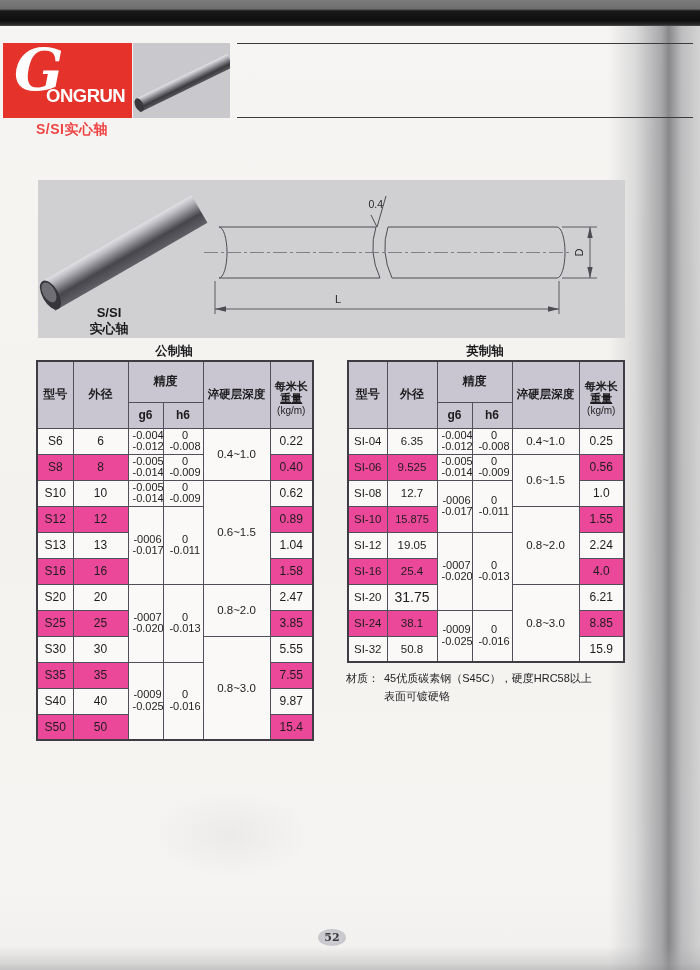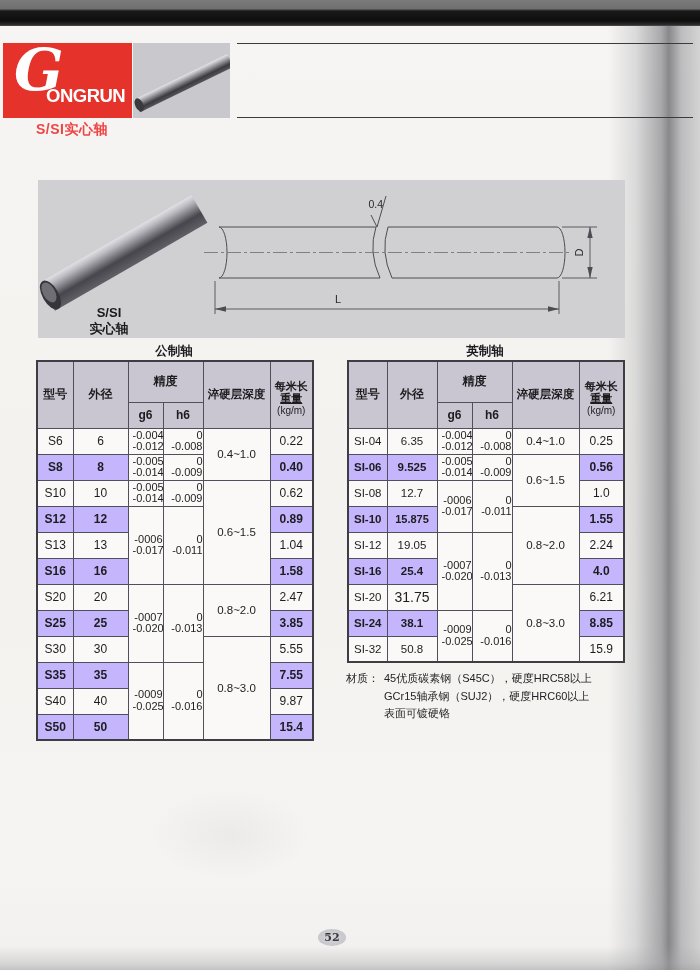--- a/index.html
+++ b/index.html
@@ -37,22 +37,22 @@
   .tbl-title.imperial { left:347px; width:276px; }
   table.spec { position:absolute; top:360px; border-collapse:collapse; table-layout:fixed;
     border:2px solid #3d3d43; background:#faf9f7; }
   table.spec.metric { left:36px; width:276px; }
   table.spec.imperial { left:347px; width:276px; }
   .spec th, .spec td { border:1px solid #50505a; text-align:center; vertical-align:middle;
     padding:0; overflow:hidden; color:#1d1d1f; }
   .spec th { background:#c9c6d1; font-size:12px; font-weight:bold; }
   .spec tr.h1 { height:41px; } .spec tr.h2 { height:26px; } .spec tr.d { height:26px; }
   .spec td { font-size:12px; background:#faf9f7; }
-  .spec td.sh { background:#c4b5fd;font-weight:bold; }
-  .spec td.p { font-size:11px; text-align:right; padding-left:4px; line-height:11.5px; }
+  .spec td.sh { background:#ec4899; }
+  .spec td.p { font-size:11px; text-align:center; padding-left:4px; line-height:11.5px; }
   .spec td.dep { font-size:11.5px; }
   .wh { line-height:12.5px; font-size:11px;margin-top:7px; }
   .wh .u { text-decoration:underline; }
   .wh .kg { font-size:10px; font-weight:normal; }
   
   .note { position:absolute; left:346px; top:670px; width:300px; font-size:11px; line-height:17.5px; color:#232325; }
   .note .row1 { display:flex; }
   .note .lbl { width:38px; flex:0 0 38px; }
   .note .ind { margin-left:38px; }
   
@@ -417,19 +417,18 @@
     <td>15.9</td>
   </tr>
 </tbody>
   </table>
 
 <div class="note">
   <div class="row1">
     <span class="lbl">材质：</span>
     <span>45优质碳素钢（S45C），硬度HRC58以上</span>
   </div>
-  <div class="ind">GCr15轴承钢（SUJ2），硬度HRC60以上</div>
   <div class="ind">表面可镀硬铬</div>
 </div>
 
 <div class="page-num">
   <span>52</span>
 </div>
 
 </body></html>

